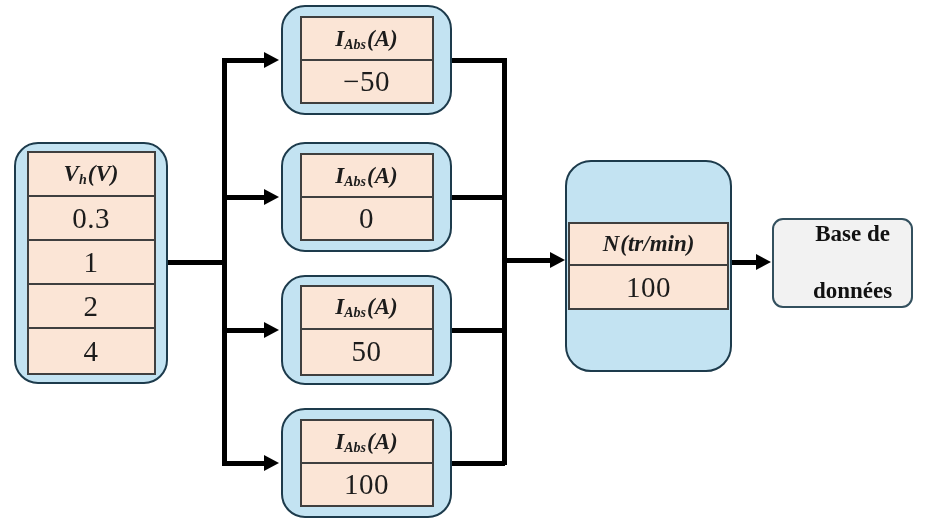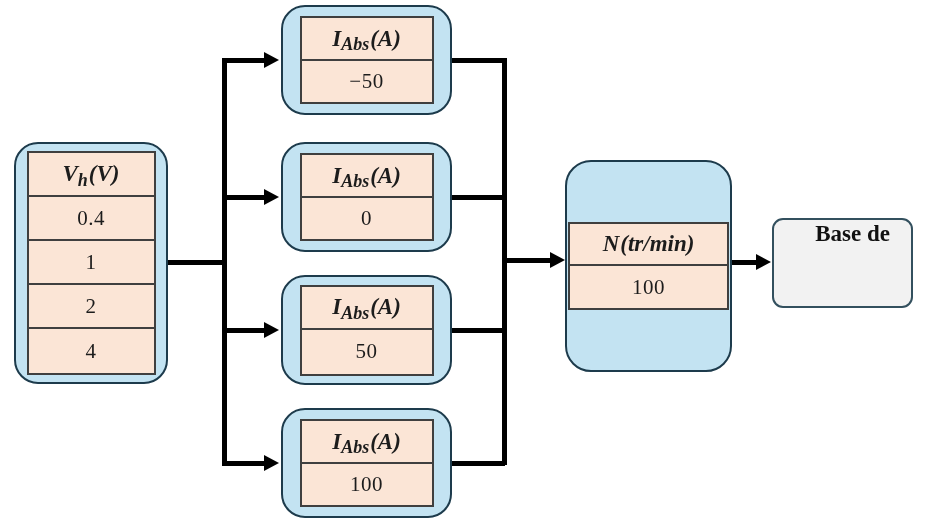--- a/index.html
+++ b/index.html
@@ -29,33 +29,33 @@
     box-sizing: content-box;
     background: var(--cell-fill, #fbe5d6);
     border: 2px solid var(--cell-border, #3f3f3f);
   }
   .cell {
     display: flex;
     align-items: center;
     justify-content: center;
     border-bottom: 2px solid var(--cell-border, #3f3f3f);
     box-sizing: border-box;
-    font-size: 21px;
+    font-size: 29px;
     color: #1c1c1c;
     letter-spacing: 0.5px;
   }
   .cell:last-child { border-bottom: none; }
   .header {
     font-weight: bold;
     font-style: italic;
     font-size: 23px;
     letter-spacing: 0;
   }
   .header .sub {
-    font-size: 18px;
+    font-size: 14px;
     position: relative;
     top: 6px;
     margin-right: 1px;
   }
   
   .hline, .vline {
     position: absolute;
     background: var(--connector, #000000);
   }
   .hline { height: 5px; }
@@ -116,21 +116,21 @@
   <div class="hline" style="left:730px;top:260px;width:27px"></div>
   <div class="arrow" style="left:756px;top:254px"></div>
 
   <div class="group" style="left:14px;top:142px;width:154px;height:242px">
     <div class="table" style="width:125px">
       <div class="cell header" style="height:44px">
         <span>V</span>
           <span class="sub">h</span>
           <span>(V)</span>
       </div>
-      <div class="cell" style="height:44px">0.4</div>
+      <div class="cell" style="height:44px">0.3</div>
       <div class="cell" style="height:44px">1</div>
       <div class="cell" style="height:44px">2</div>
       <div class="cell" style="height:44px">4</div>
     </div>
   </div>
 
   <div class="group" style="left:281px;top:5px;width:171px;height:110px">
     <div class="table" style="width:130px">
       <div class="cell header" style="height:43px">
         <span>I</span>
@@ -180,15 +180,16 @@
         <span>N</span>
           <span class="sub"></span>
           <span>(tr/min)</span>
       </div>
       <div class="cell" style="height:42px">100</div>
     </div>
   </div>
 
   <div class="db-box" style="left:772px;top:218px;width:141px;height:90px">
     <span>Base de</span>
+    <span>données</span>
   </div>
 
 </div>
 
 </body></html>

